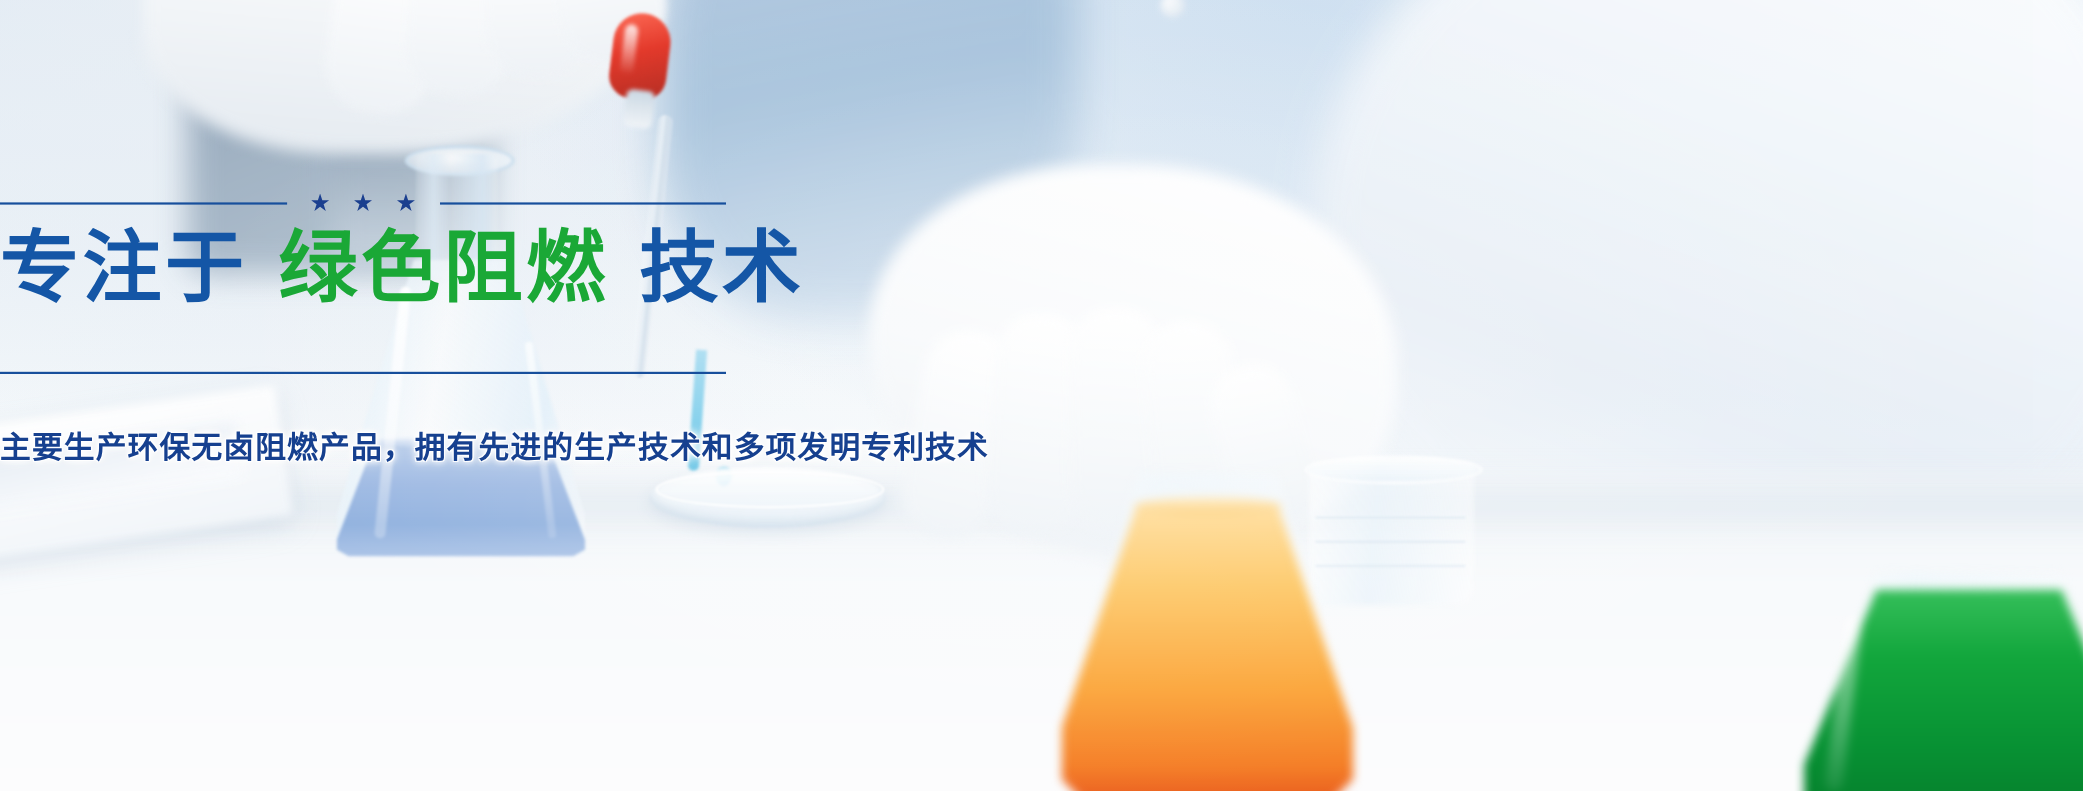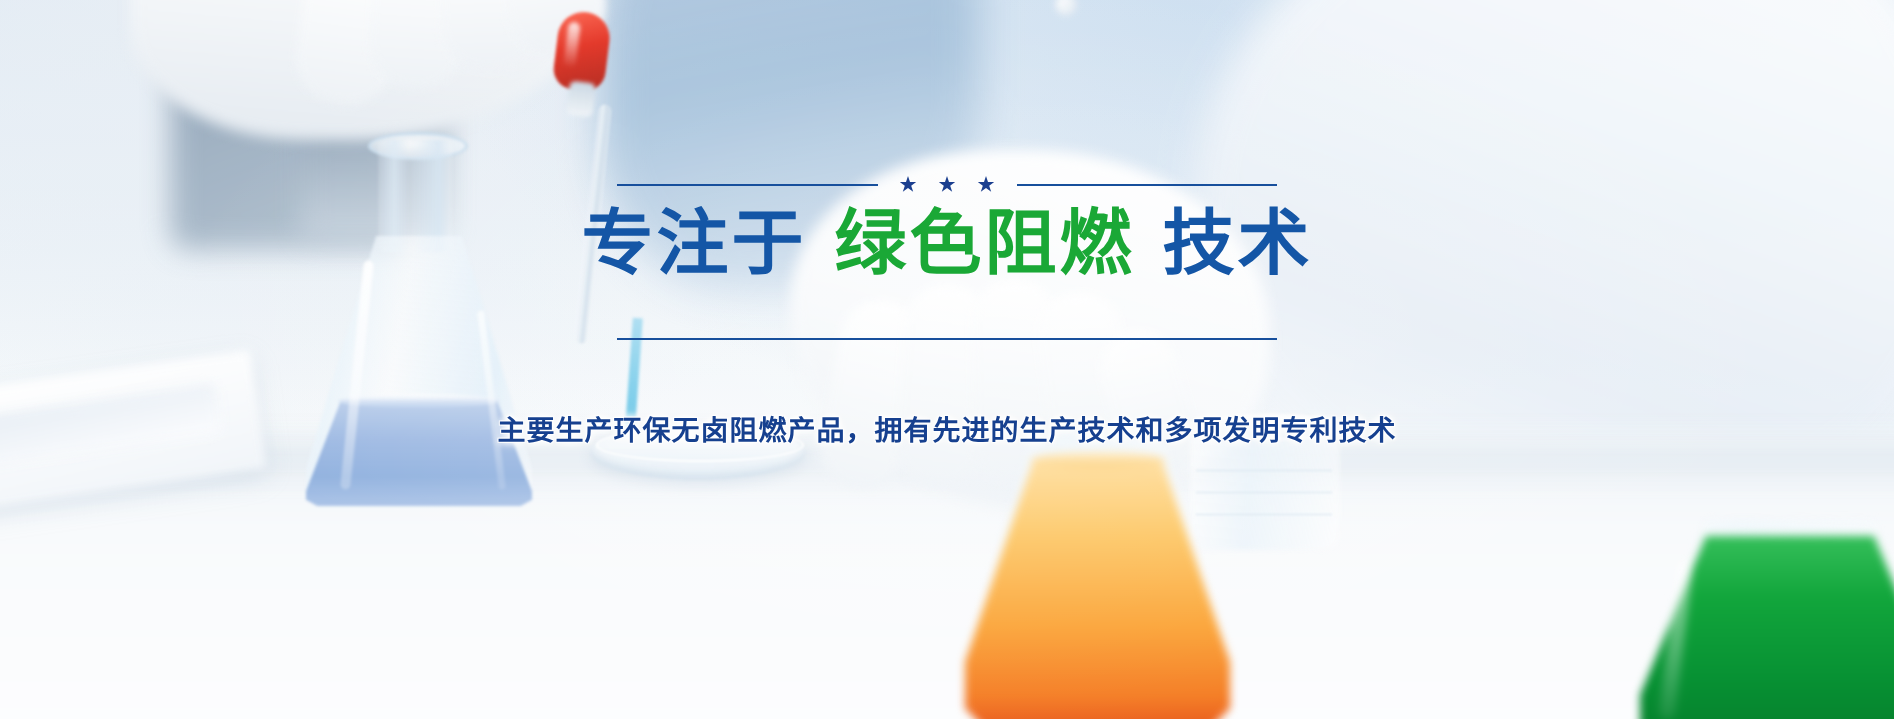--- a/index.html
+++ b/index.html
@@ -247,21 +247,21 @@
   
   .veil{
     position:absolute;inset:0;
     background:radial-gradient(1100px 560px at 52% 48%,rgba(255,255,255,.30) 0%,rgba(255,255,255,.12) 45%,rgba(255,255,255,0) 75%);
     pointer-events:none;
   }
 
   
   .content{
     position:absolute;inset:0;display:flex;flex-direction:column;
-    align-items:center;justify-content:flex-start;
+    align-items:flex-start;justify-content:flex-start;
   }
 
   .rule-row{
     margin-top:176px;
     display:flex;align-items:center;justify-content:center;gap:0;width:660px;
   }
   .rule{flex:1;height:2px;background:#174f9c;}
   .stars{display:flex;gap:22px;padding:0 22px;}
   .star{
     width:17px;height:17px;background:#1b3f8f;
@@ -282,21 +282,21 @@
   }
 
   .subtitle{
     margin-top:16px;
     font-size:27px;font-weight:700;letter-spacing:1.1px;color:#1b4f9e;
     white-space:nowrap;
     font-family:"Liberation Sans","DejaVu Sans",sans-serif;
   }
 
   .tagline{
-    margin-top:68px;
+    margin-top:44px;
     font-size:28px;font-weight:700;letter-spacing:1px;color:#16408f;
     white-space:nowrap;
     font-family:"DejaVu Sans","Liberation Sans",sans-serif;
     text-shadow:
       0 0 7px #ffffff, 0 0 7px #ffffff, 0 0 12px #ffffff,
       1px 1px 0 rgba(255,255,255,.9), -1px -1px 0 rgba(255,255,255,.9),
       1px -1px 0 rgba(255,255,255,.9), -1px 1px 0 rgba(255,255,255,.9);
   }
 </style>
 </head>

